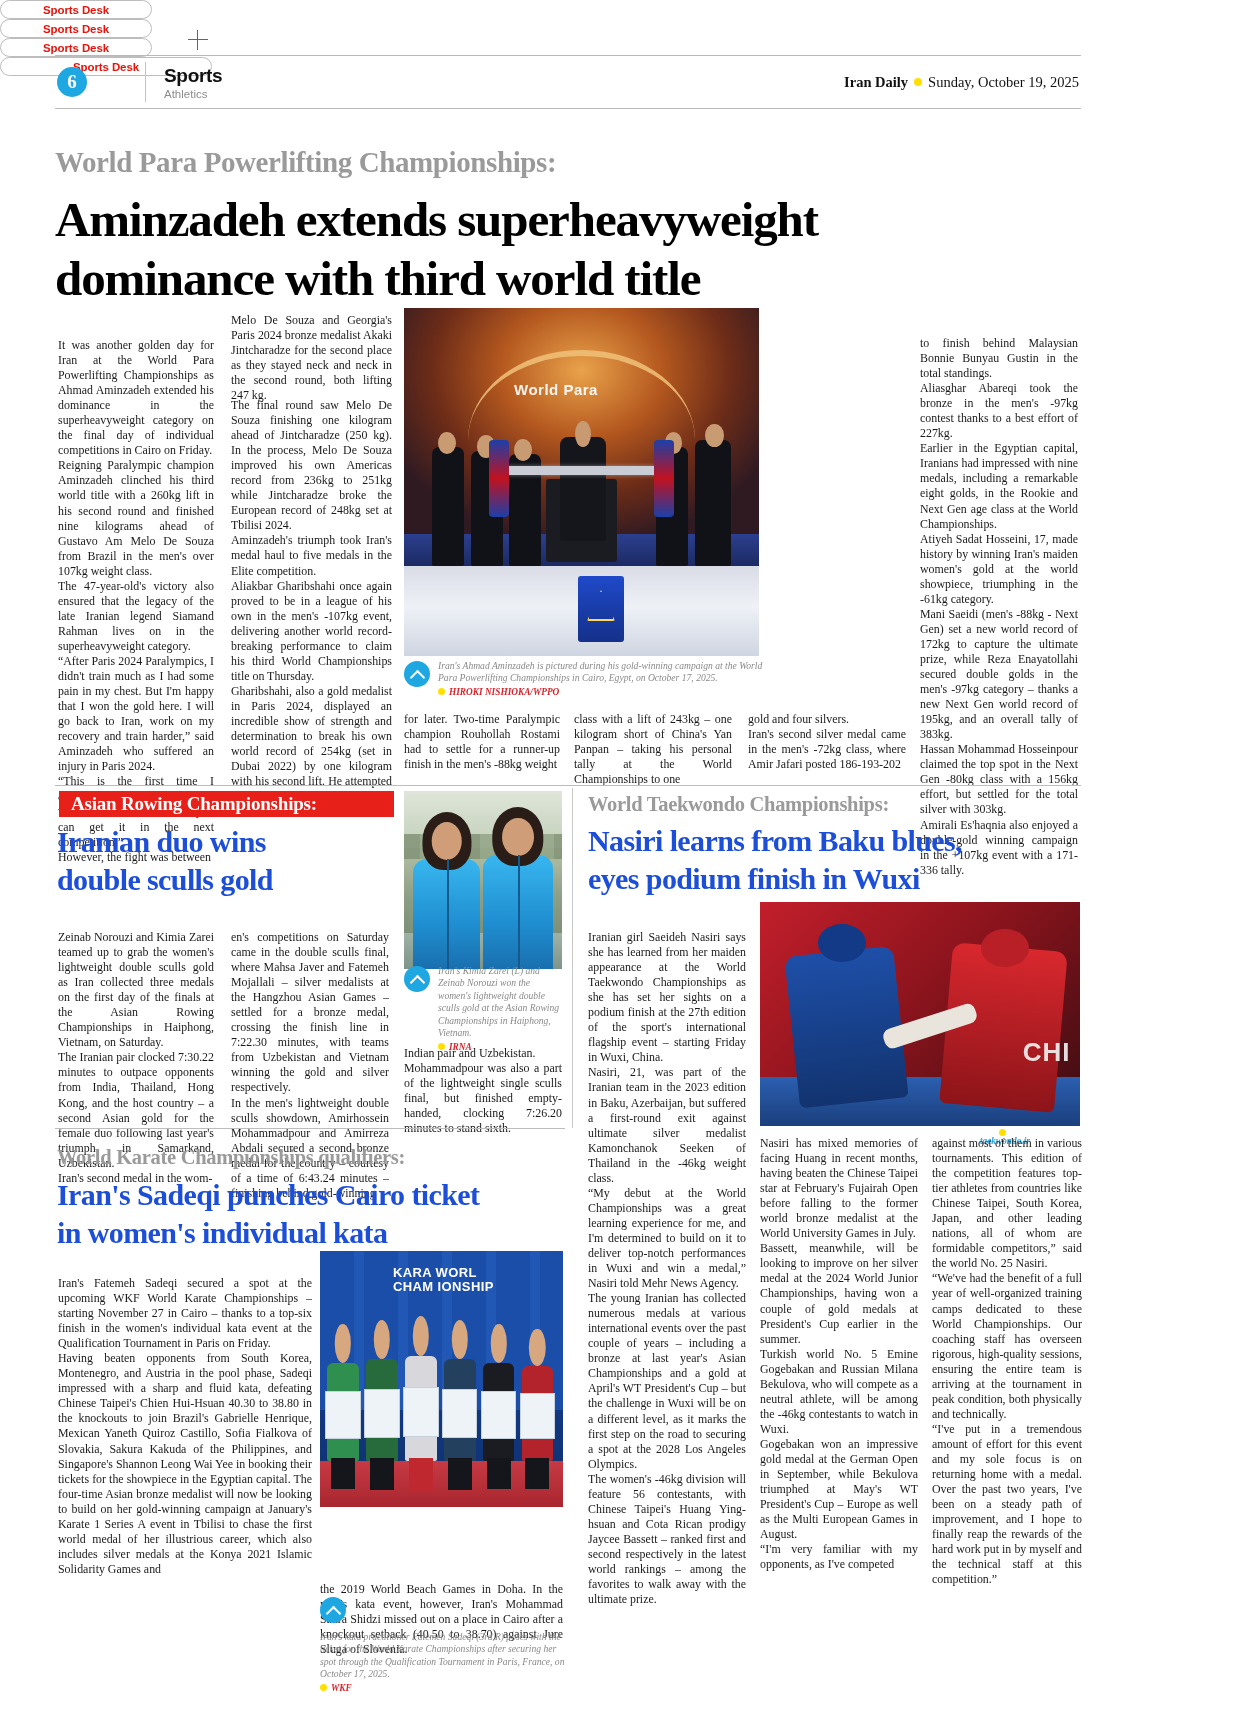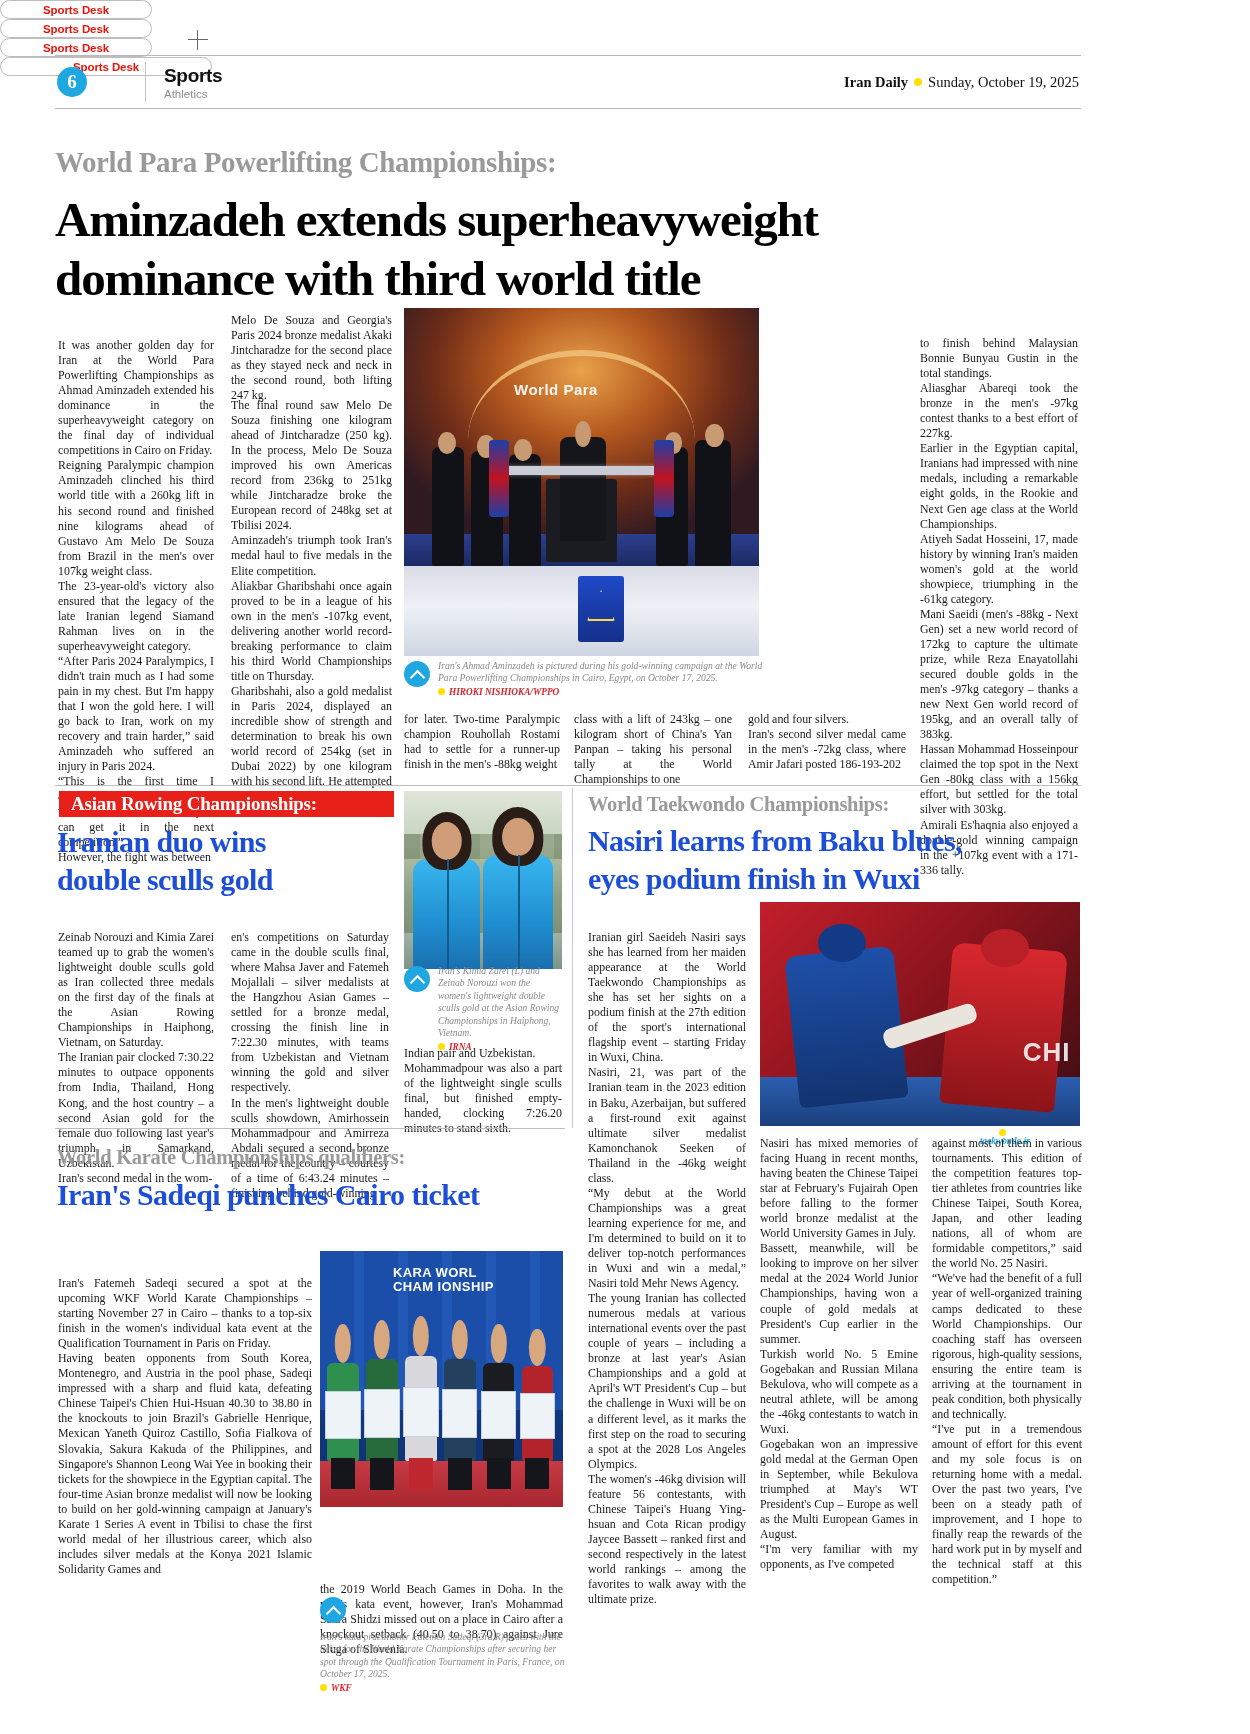--- a/index.html
+++ b/index.html
@@ -180,21 +180,21 @@
   <div class="headline-lead">
     <div>Aminzadeh extends superheavyweight</div>
     <div>dominance with third world title</div>
   </div>
 
   <div class="byline" style="left:58px; top:313px; width:152px;">Sports Desk</div>
 
   <div class="col" id="lead-c1" style="left:58px; top:338px; width:156px; height:430px;">
       <p>It was another golden day for Iran at the World Para Powerlifting Championships as Ahmad Aminzadeh extended his dominance in the superheavyweight category on the final day of individual competitions in Cairo on Friday.</p>
       <p>Reigning Paralympic champion Aminzadeh clinched his third world title with a 260kg lift in his second round and finished nine kilograms ahead of Gustavo Am Melo De Souza from Brazil in the men's over 107kg weight class.</p>
-      <p>The 23-year-old's victory also ensured that the legacy of the late Iranian legend Siamand Rahman lives on in the superheavyweight category.</p>
+      <p>The 47-year-old's victory also ensured that the legacy of the late Iranian legend Siamand Rahman lives on in the superheavyweight category.</p>
       <p>“After Paris 2024 Paralympics, I didn't train much as I had some pain in my chest. But I'm happy that I won the gold here. I will go back to Iran, work on my recovery and train harder,” said Aminzadeh who suffered an injury in Paris 2024.</p>
       <p>“This is the first time I attempted to lift 270kg, but it wasn't meant to be here. I hope I can get it in the next competition.”</p>
       <p>However, the fight was between</p>
     </div>
   <div class="col" id="lead-c2a" style="left:231px; top:313px; width:161px;">Melo De Souza and Georgia's Paris 2024 bronze medalist Akaki Jintcharadze for the second place as they stayed neck and neck in the second round, both lifting 247 kg.</div>
   <div class="col" id="lead-c2b" style="left:231px; top:398px; width:161px; height:370px;">
       <p>The final round saw Melo De Souza finishing one kilogram ahead of Jintcharadze (250 kg). In the process, Melo De Souza improved his own Americas record from 236kg to 251kg while Jintcharadze broke the European record of 248kg set at Tbilisi 2024.</p>
       <p>Aminzadeh's triumph took Iran's medal haul to five medals in the Elite competition.</p>
       <p>Aliakbar Gharibshahi once again proved to be in a league of his own in the men's -107kg event, delivering another world record-breaking performance to claim his third World Championships title on Thursday.</p>
       <p>Gharibshahi, also a gold medalist in Paris 2024, displayed an incredible show of strength and determination to break his own world record of 254kg (set in Dubai 2022) by one kilogram with his second lift. He attempted to go further with 260kg only to falter this time and save it</p>
@@ -343,20 +343,21 @@
   <div class="col" id="tkd-c3" style="left:932px; top:1136px; width:150px; height:396px;">
       <p>against most of them in various tournaments. This edition of the competition features top-tier athletes from countries like Chinese Taipei, South Korea, Japan, and other leading nations, all of whom are formidable competitors,” said the world No. 25 Nasiri.</p>
       <p>“We've had the benefit of a full year of well-organized training camps dedicated to these World Championships. Our coaching staff has overseen rigorous, high-quality sessions, ensuring the entire team is arriving at the tournament in peak condition, both physically and technically.</p>
       <p>“I've put in a tremendous amount of effort for this event and my sole focus is on returning home with a medal. Over the past two years, I've been on a steady path of improvement, and I hope to finally reap the rewards of the hard work put in by myself and the technical staff at this competition.”</p>
     </div>
 
   <div class="hrule" style="left:55px; top:1128px; width:510px;"></div>
   <div class="greykick" style="left:57px; top:1146px; width:500px;">World Karate Championships qualifiers:</div>
   <div class="subhead" style="left:57px; top:1176px; width:520px;">
     <div>Iran's Sadeqi punches Cairo ticket</div>
+    <div>in women's individual kata</div>
   </div>
 
   <div class="byline" style="left:58px; top:1251px; width:212px;">Sports Desk</div>
   <div class="col" id="kar-c1" style="left:58px; top:1276px; width:254px; height:240px;">
       <p>Iran's Fatemeh Sadeqi secured a spot at the upcoming WKF World Karate Championships – starting November 27 in Cairo – thanks to a top-six finish in the women's individual kata event at the Qualification Tournament in Paris on Friday.</p>
       <p>Having beaten opponents from South Korea, Montenegro, and Austria in the pool phase, Sadeqi impressed with a sharp and fluid kata, defeating Chinese Taipei's Chien Hui-Hsuan 40.30 to 38.80 in the knockouts to join Brazil's Gabrielle Henrique, Mexican Yaneth Quiroz Castillo, Sofia Fialkova of Slovakia, Sakura Kakuda of the Philippines, and Singapore's Shannon Leong Wai Yee in booking their tickets for the showpiece in the Egyptian capital. The four-time Asian bronze medalist will now be looking to build on her gold-winning campaign at January's Karate 1 Series A event in Tbilisi to chase the first world medal of her illustrious career, which also includes silver medals at the Konya 2021 Islamic Solidarity Games and</p>
     </div>
   <div class="col" id="kar-c2" style="left:320px; top:1582px; width:243px;">the 2019 World Beach Games in Doha. In the men's kata event, however, Iran's Mohammad Sadra Shidzi missed out on a place in Cairo after a knockout setback (40.50 to 38.70) against Jure Sluga of Slovenia.</div>
 
   <div class="photo ph4" style="left:320px; top:1251px; width:243px; height:256px;">

